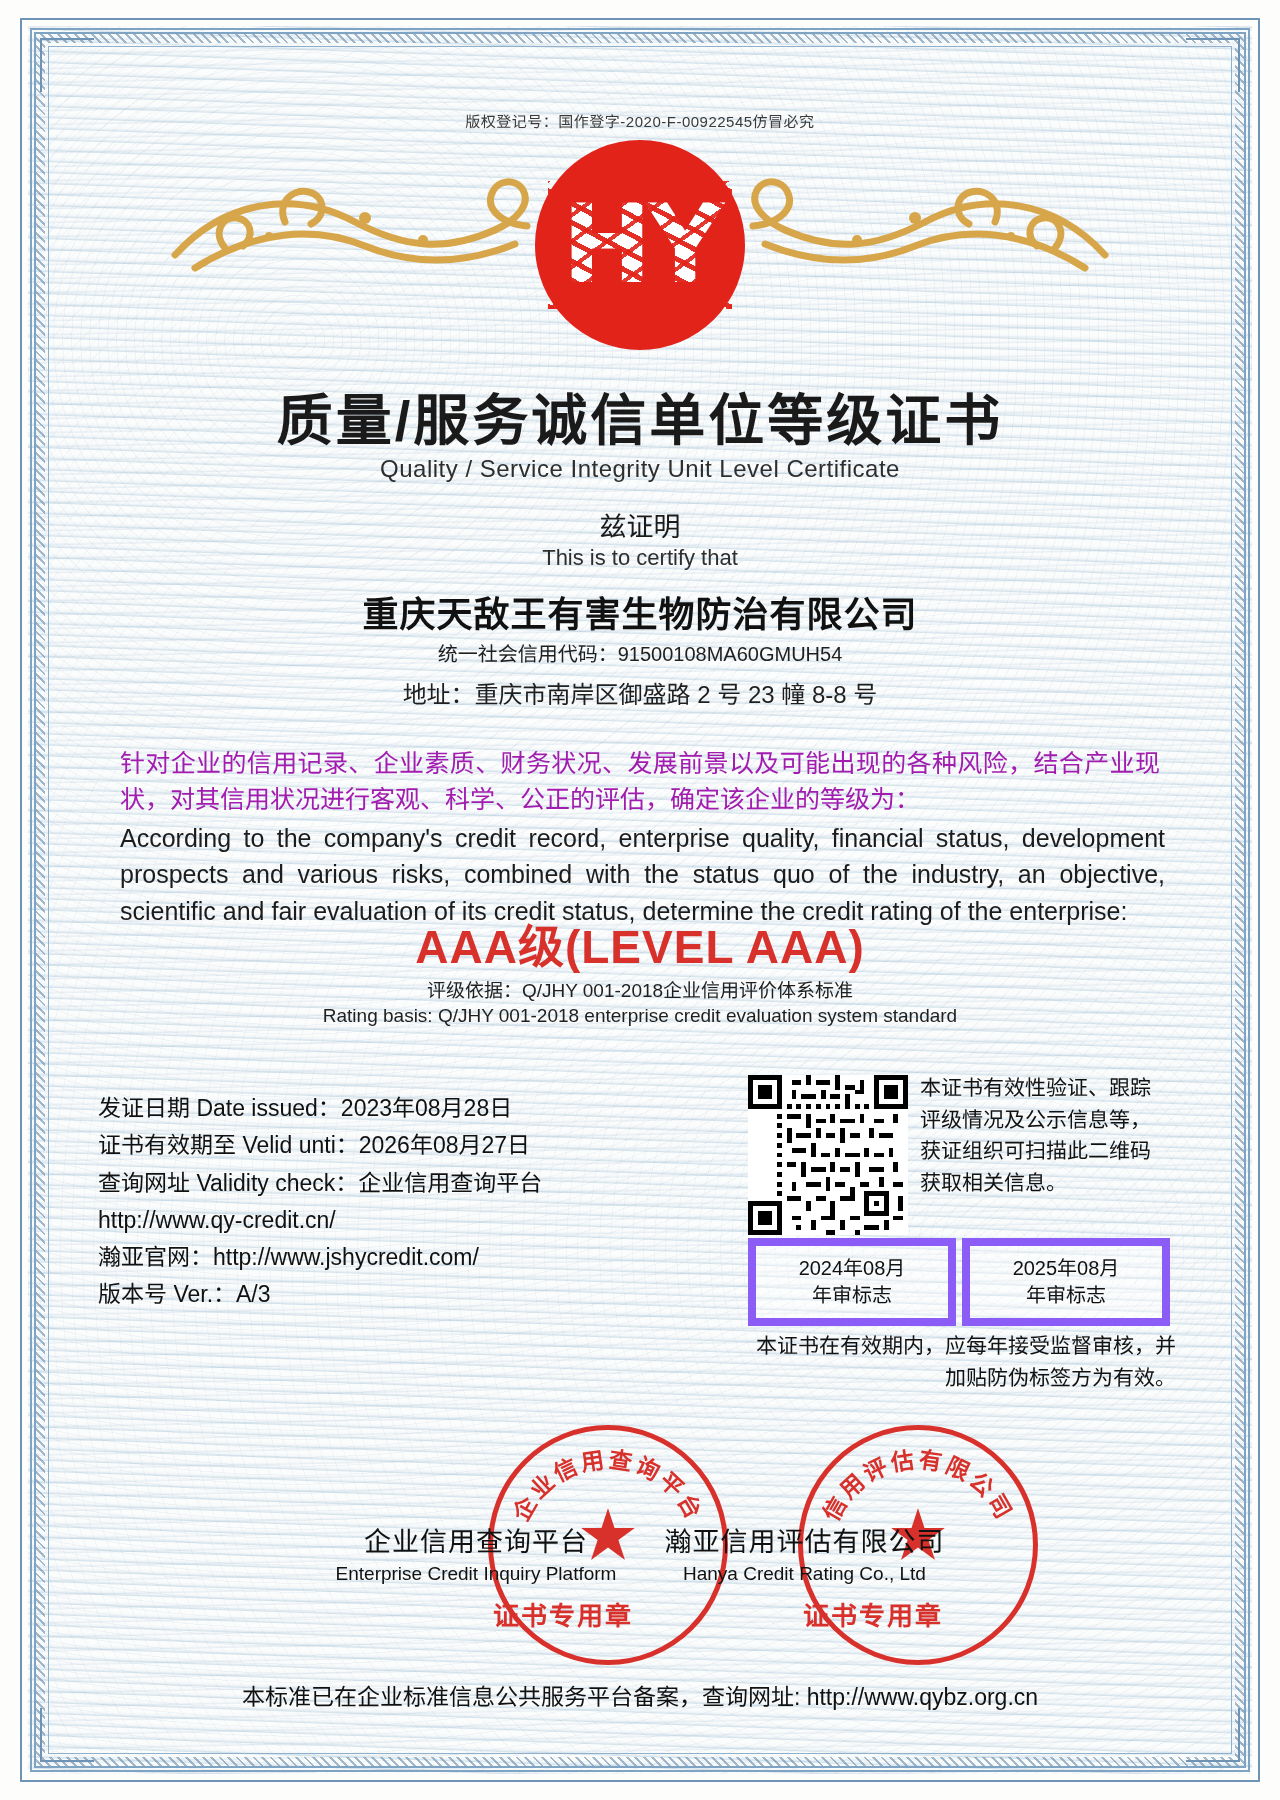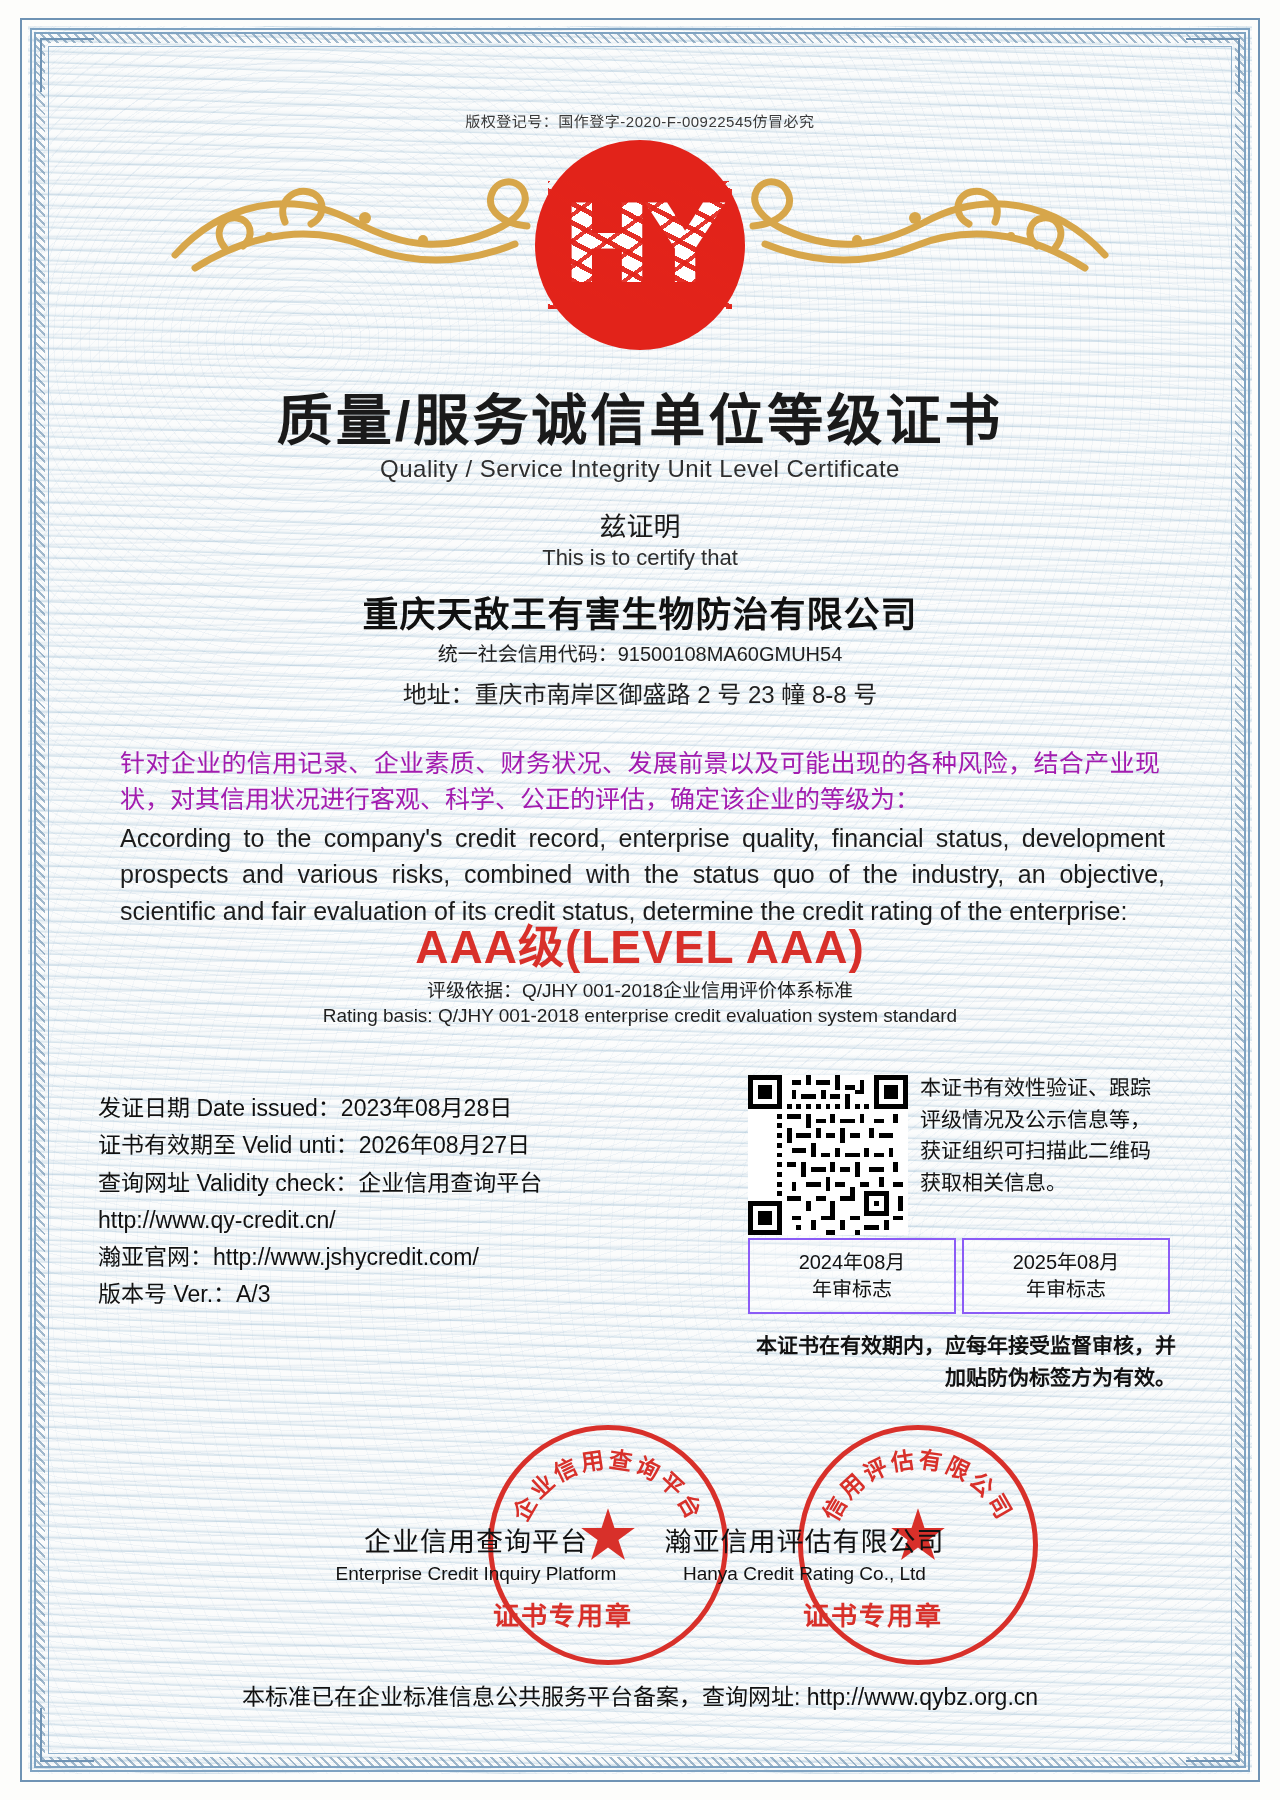--- a/index.html
+++ b/index.html
@@ -317,41 +317,40 @@
     position: absolute;
     left: 748px;
     top: 1238px;
     width: 422px;
     display: flex;
     gap: 6px;
   }
   .year-stamp {
     width: 208px;
     height: 72px;
-    border: 2px solid #8b5cf6;
+    border: 8px solid #8b5cf6;
     display: flex;
     flex-direction: column;
     align-items: center;
     justify-content: center;
     font-size: 20px;
     line-height: 1.35;
     color: #111;
     background: rgba(255,255,255,0.35);
   }
 
   .bottom-note {
     position: absolute;
     left: 740px;
     top: 1330px;
     width: 436px;
     text-align: right;
     font-size: 21px;
     line-height: 1.5;
     color: #121212;
-    font-weight: bold;
   }
 
   
   .seal {
     position: absolute;
     width: 230px; height: 230px;
     border-radius: 50%;
     border: 5px solid #d8302a;
     color: #d8302a;
   }

